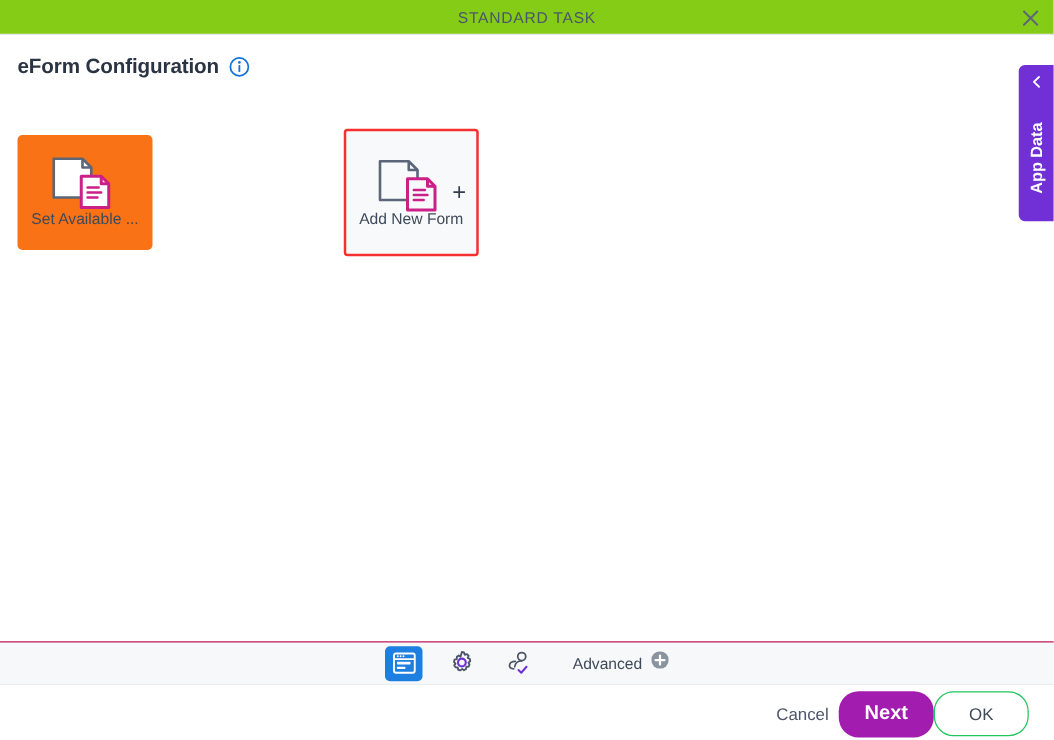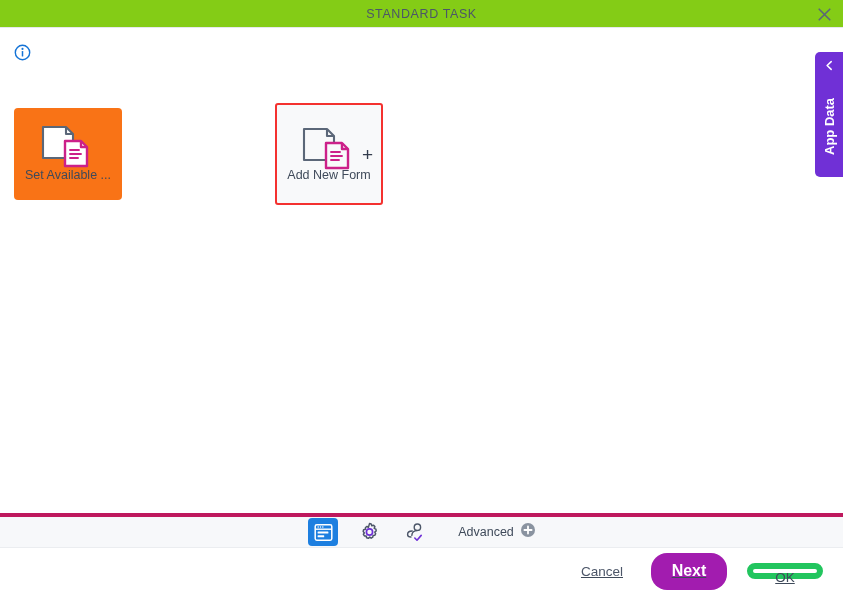--- a/index.html
+++ b/index.html
@@ -180,21 +180,21 @@
     transform: rotate(180deg);
     white-space: nowrap;
   }
 
   
   .toolbar {
     position: absolute;
     left: 0; top: 513px;
     width: 843px; height: 35px;
     background: #f7f8fa;
-    border-top: 4px solid #be185d;
+    border-top: 1px solid #be185d;
     border-bottom: 1px solid #ebedf0;
     box-sizing: border-box;
     display: flex;
     align-items: center;
     justify-content: center;
     gap: 16px;
   }
   .tool-btn {
     width: 30px; height: 28px;
     display: flex;
@@ -219,24 +219,23 @@
   }
 
   
   .footer {
     position: absolute;
     left: 0; top: 550px;
     width: 843px; height: 42px;
     display: flex;
     align-items: center;
     justify-content: flex-end;
-    gap: 20px;
+    gap: 0;
     padding-right: 20px;
     box-sizing: border-box;
-    text-decoration: underline;
   }
   .btn-cancel {
     font-size: 13.5px;
     color: #4c5668;
     background: none;
     border: none;
     cursor: pointer;
     padding: 6px 8px;
     font-family: "Liberation Sans", sans-serif;
   }
@@ -248,40 +247,41 @@
     border: none;
     border-radius: 16px;
     width: 76px; height: 37px;
     cursor: pointer;
     font-family: "Liberation Sans", sans-serif;
   }
   .btn-ok {
     font-size: 13.5px;
     color: #3f4a5a;
     background: #ffffff;
-    border: 6px solid #22c55e;
+    border: 1px solid #22c55e;
     border-radius: 16px;
-    width: 76px; height: 16px;
+    width: 76px; height: 36px;
     cursor: pointer;
     font-family: "Liberation Sans", sans-serif;
   }
 </style>
 </head>
 <body>
 
 <div class="titlebar">
   <div class="titlebar-text">STANDARD TASK</div>
   <div class="close-btn">
     <svg width="15" height="15" viewBox="0 0 15 15" aria-hidden="true">
       <path d="M2.2 2.2 L12.8 12.8 M12.8 2.2 L2.2 12.8" stroke="#5b6778" stroke-width="1.6" stroke-linecap="round" fill="none"></path>
     </svg>
   </div>
 </div>
 
 <div class="page-header">
+  <span class="page-title">eForm Configuration</span>
   <span>
     <svg class="info-icon" width="17" height="17" viewBox="0 0 17 17" aria-hidden="true">
       <circle cx="8.5" cy="8.5" r="7.2" fill="none" stroke="#1473d6" stroke-width="1.4"></circle>
       <circle cx="8.5" cy="4.9" r="1.05" fill="#1473d6"></circle>
       <rect x="7.75" y="7.0" width="1.5" height="5.6" rx="0.6" fill="#1473d6"></rect>
     </svg>
   </span>
 </div>
 
 <div class="card-area">

